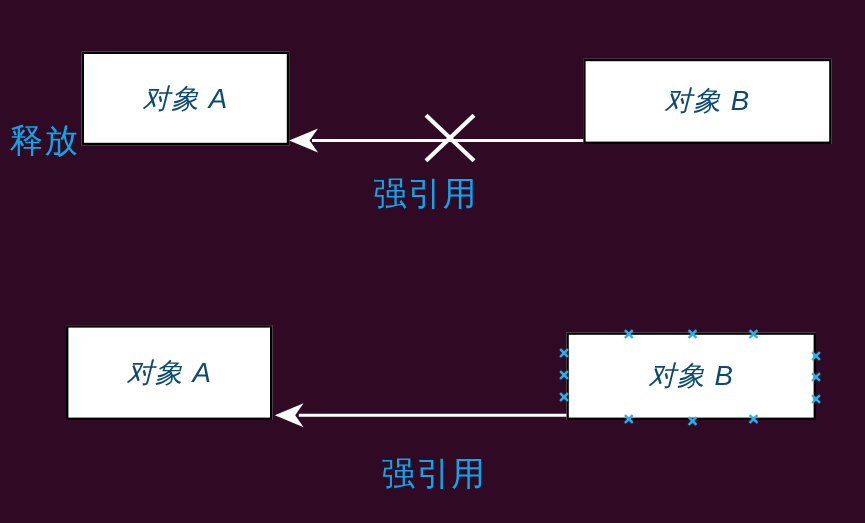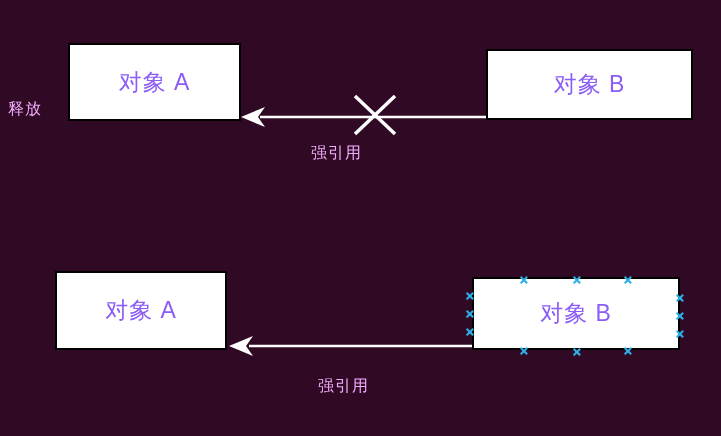--- a/index.html
+++ b/index.html
@@ -9,34 +9,35 @@
     font-family:"Liberation Sans","DejaVu Sans",sans-serif;
   }
   .obj-box{
     position:absolute;
     background:#ffffff;
     border:2px solid #000000;
     box-sizing:border-box;
     display:flex;align-items:center;justify-content:center;
   }
   .obj-label{
-    color:#8b5cf6;
+    color:#0c4a6e;
     font-size:23px;
     letter-spacing:1px;
     white-space:nowrap;
+    font-style:italic;
   }
   #box-a-top{left:68px;top:43px;width:173px;height:78px;}
   #box-b-top{left:486px;top:49px;width:207px;height:71px;}
   #box-a-bottom{left:55px;top:271px;width:172px;height:79px;}
   #box-b-bottom-wrap{position:absolute;left:472px;top:277px;width:208px;height:73px;}
   #box-b-bottom{left:0;top:0;width:208px;height:73px;position:absolute;}
   .free-label{
     position:absolute;
-    color:#f0abfc;
-    font-size:16px;
+    color:#0ea5e9;
+    font-size:28px;
     white-space:nowrap;
     letter-spacing:1px;
   }
   #label-release{left:8px;top:99px;}
   #label-strong-top{left:311px;top:143px;}
   #label-use{left:53px;top:375px;}
   #label-strong-bottom{left:318px;top:376px;}
   .arrow-svg{position:absolute;overflow:visible;}
   #arrow-top{left:239px;top:95px;}
   #arrow-bottom{left:225px;top:324px;}

